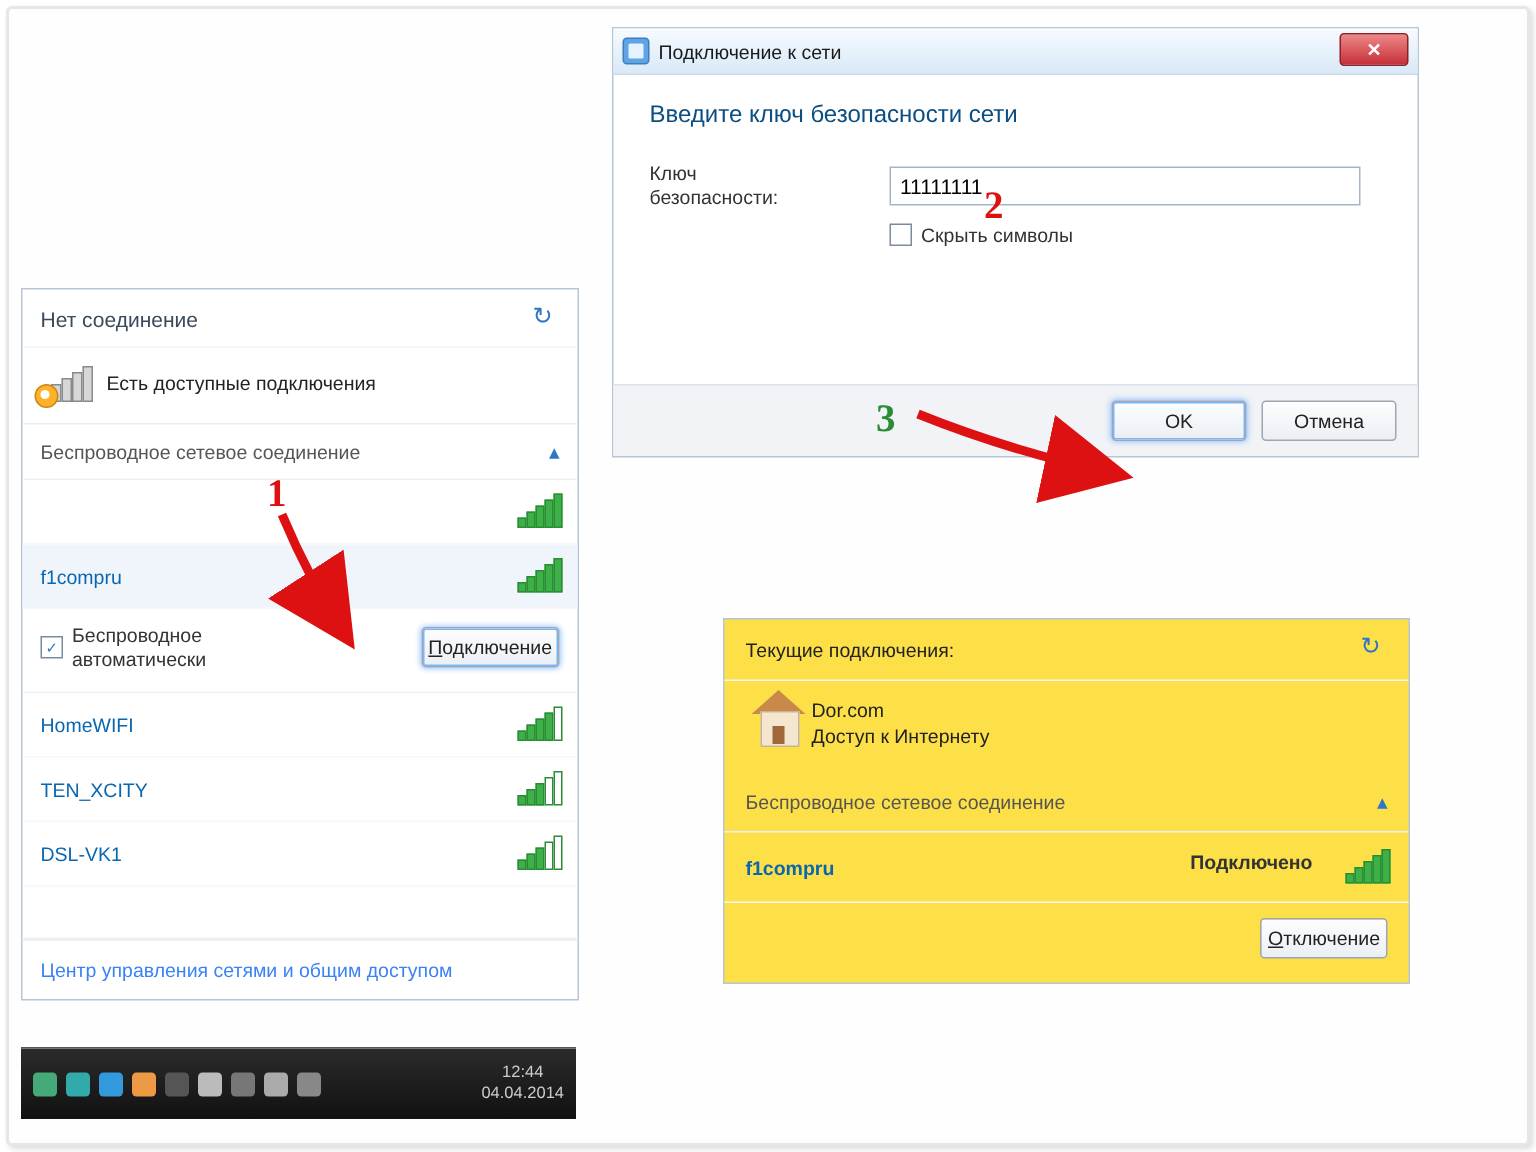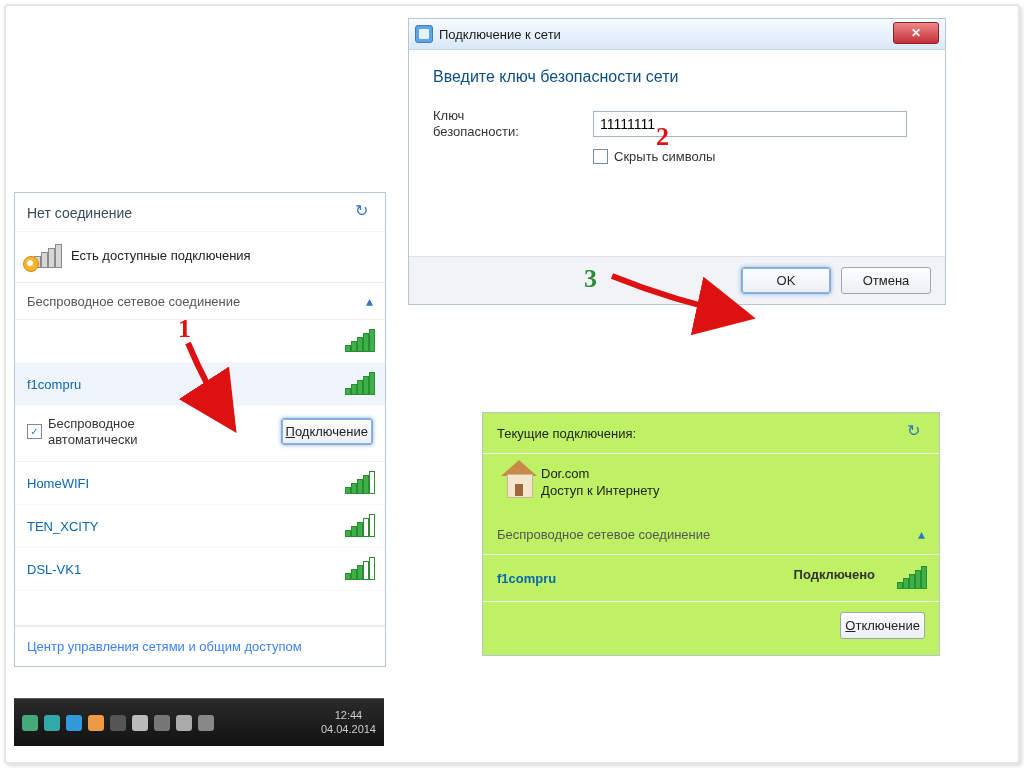--- a/index.html
+++ b/index.html
@@ -59,21 +59,21 @@
   .p2 .titlebar .t{color:#1a1a1a;font-size:13px}
   .closebtn{position:absolute;right:6px;top:3px;width:44px;height:20px;border-radius:3px;background:linear-gradient(#e88,#c43038);border:1px solid #8e1f25;display:flex;align-items:center;justify-content:center;color:#fff;font-weight:bold;font-size:12px}
   .p2 .body{padding:18px 24px 14px}
   .p2 .body h3{margin:0 0 22px;font-weight:normal;font-size:16px;color:#0b4e82}
   .fld{display:flex;align-items:center;gap:40px;margin-bottom:8px}
   .fld .lbl{width:120px;color:#333;line-height:1.25}
   .fld input{width:300px;padding:4px 6px;border:1px solid #a6b5c6;font-size:14px;font-family:inherit}
   .hide{display:flex;align-items:center;gap:6px;margin-left:160px;color:#333}
   .p2 .btns{background:#f1f3f6;border-top:1px solid #dde3ea;padding:10px 14px;display:flex;justify-content:flex-end;gap:10px}
   
-  .p3{position:absolute;left:476px;top:406px;width:456px;border:1px solid #b7c6d6;background:#bef264}
+  .p3{position:absolute;left:476px;top:406px;width:456px;border:1px solid #b7c6d6;background:#fde047}
   .p3 .hdr{display:flex;justify-content:space-between;align-items:center;padding:10px 14px;border-bottom:1px solid #f2f4f7}
   .p3 .curr{display:flex;align-items:flex-end;padding:6px 14px 14px}
   .house{width:44px;height:40px;position:relative}
   .house .roof{position:absolute;top:0;left:4px;width:0;height:0;border-left:18px solid transparent;border-right:18px solid transparent;border-bottom:16px solid #c9894a}
   .house .wall{position:absolute;top:14px;left:10px;width:24px;height:22px;background:#f4e6cf;border:1px solid #c9b68f}
   .house .door{position:absolute;top:24px;left:18px;width:8px;height:12px;background:#a0683a}
   .p3 .curr .lines{line-height:1.35}
   .p3 .section{padding:12px 14px}
   .p3 .net{padding:12px 14px}
   .p3 .net .status{color:#333;font-weight:bold}

